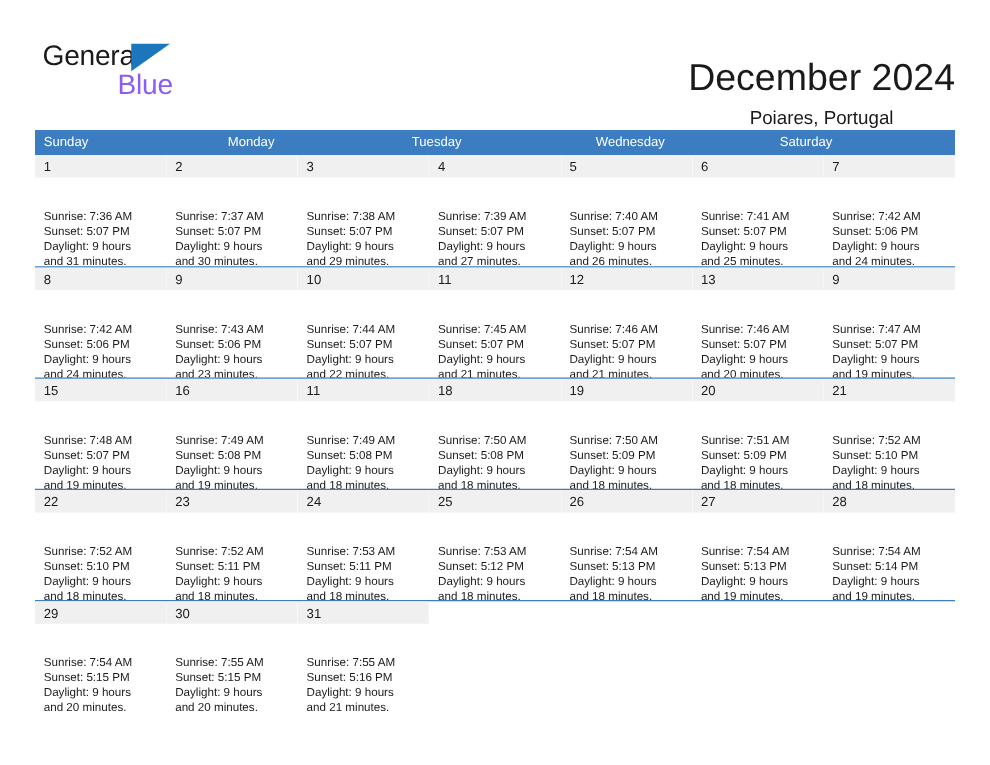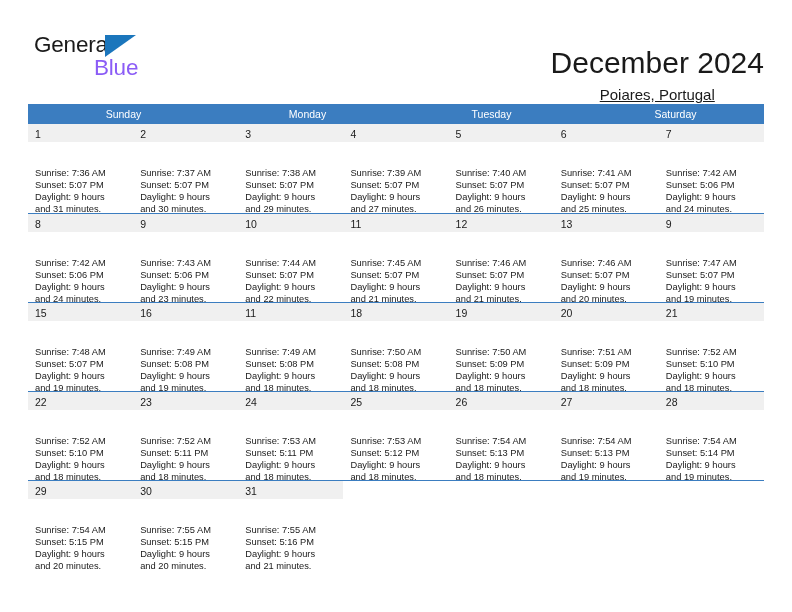--- a/index.html
+++ b/index.html
@@ -74,21 +74,20 @@
     color: #1a1a1a;
     line-height: 38px;
     white-space: nowrap;
   }
   .cal-sub {
     font-size: 15px;
     color: #1a1a1a;
     line-height: 22px;
     margin-top: 2px;
     white-space: nowrap;
-    text-decoration: underline;
   }
 
   
   .calendar {
     position: absolute;
     left: 28px;
     top: 104px;
     width: 736px;
   }
   .weekdays {
@@ -98,21 +97,20 @@
   }
   .weekday {
     flex: 1 1 0;
     color: #ffffff;
     font-size: 10.5px;
     line-height: 20px;
     padding-left: 7px;
     box-sizing: border-box;
     overflow: hidden;
     white-space: nowrap;
-    text-align: center;
   }
   .week {
     display: flex;
     border-top: 1.3px solid #3b7dc0;
     height: 89px;
     box-sizing: border-box;
   }
   .week.first { border-top: none; }
   .day {
     flex: 1 1 0;
@@ -162,20 +160,21 @@
     </div>
 
   </div>
 
   <div class="calendar">
 
     <div class="weekdays">
       <div class="weekday">Sunday</div>
       <div class="weekday">Monday</div>
       <div class="weekday">Tuesday</div>
+      <div class="weekday">Wednesday</div>
       <div class="weekday">Saturday</div>
     </div>
 
     <div class="week first">
       <div class="day">
         <div class="daynum-bar"><span class="daynum">1</span></div>
         <div class="info">
           <div>Sunrise: 7:36 AM</div>
           <div>Sunset: 5:07 PM</div>
           <div>Daylight: 9 hours</div>

